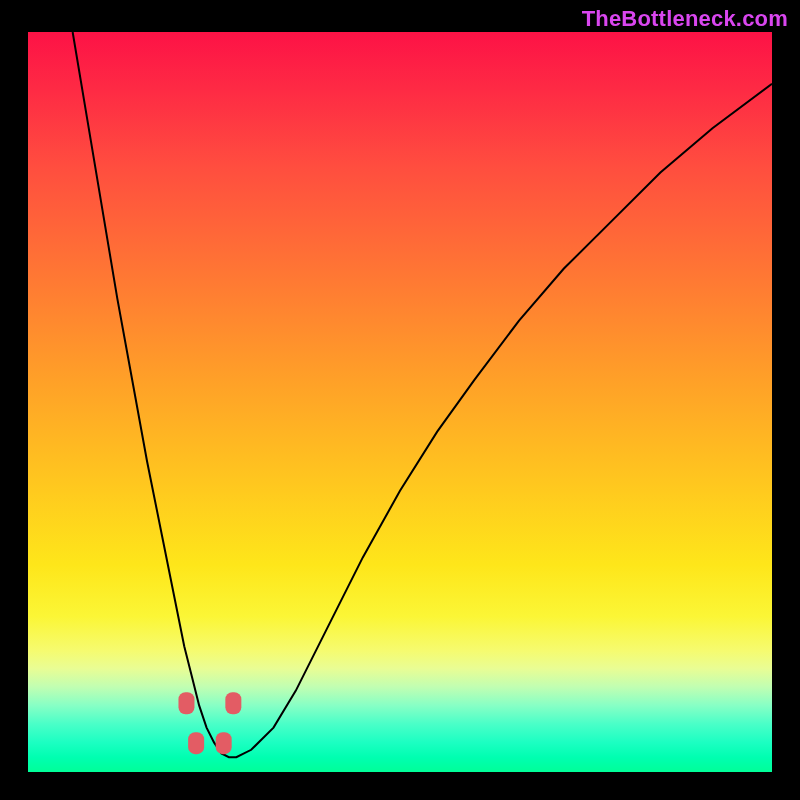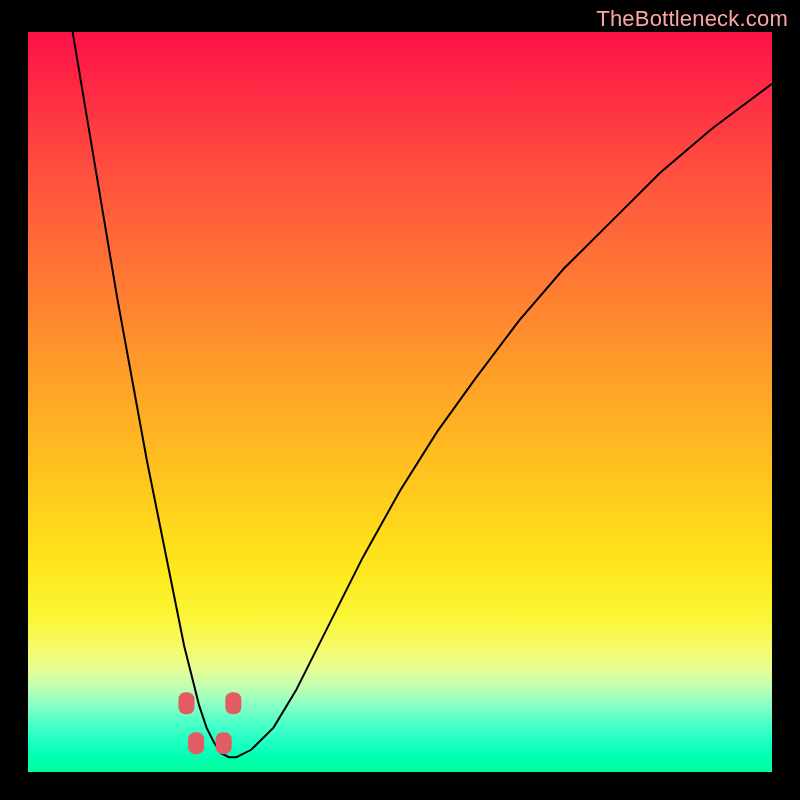--- a/index.html
+++ b/index.html
@@ -9,22 +9,22 @@
     height: 800px;
     position: relative;
     background: #000;
   }
   .watermark {
     position: absolute;
     top: 6px;
     right: 12px;
     font-family: Arial, Helvetica, sans-serif;
     font-size: 22px;
-    color: #fca5a5;
-    font-weight: 400;
+    color: #d946ef;
+    font-weight: 700;
     letter-spacing: 0.2px;
     z-index: 10;
   }
   .plot-area {
     position: absolute;
     left: 28px;
     top: 32px;
     width: 744px;
     height: 740px;
     overflow: hidden;

